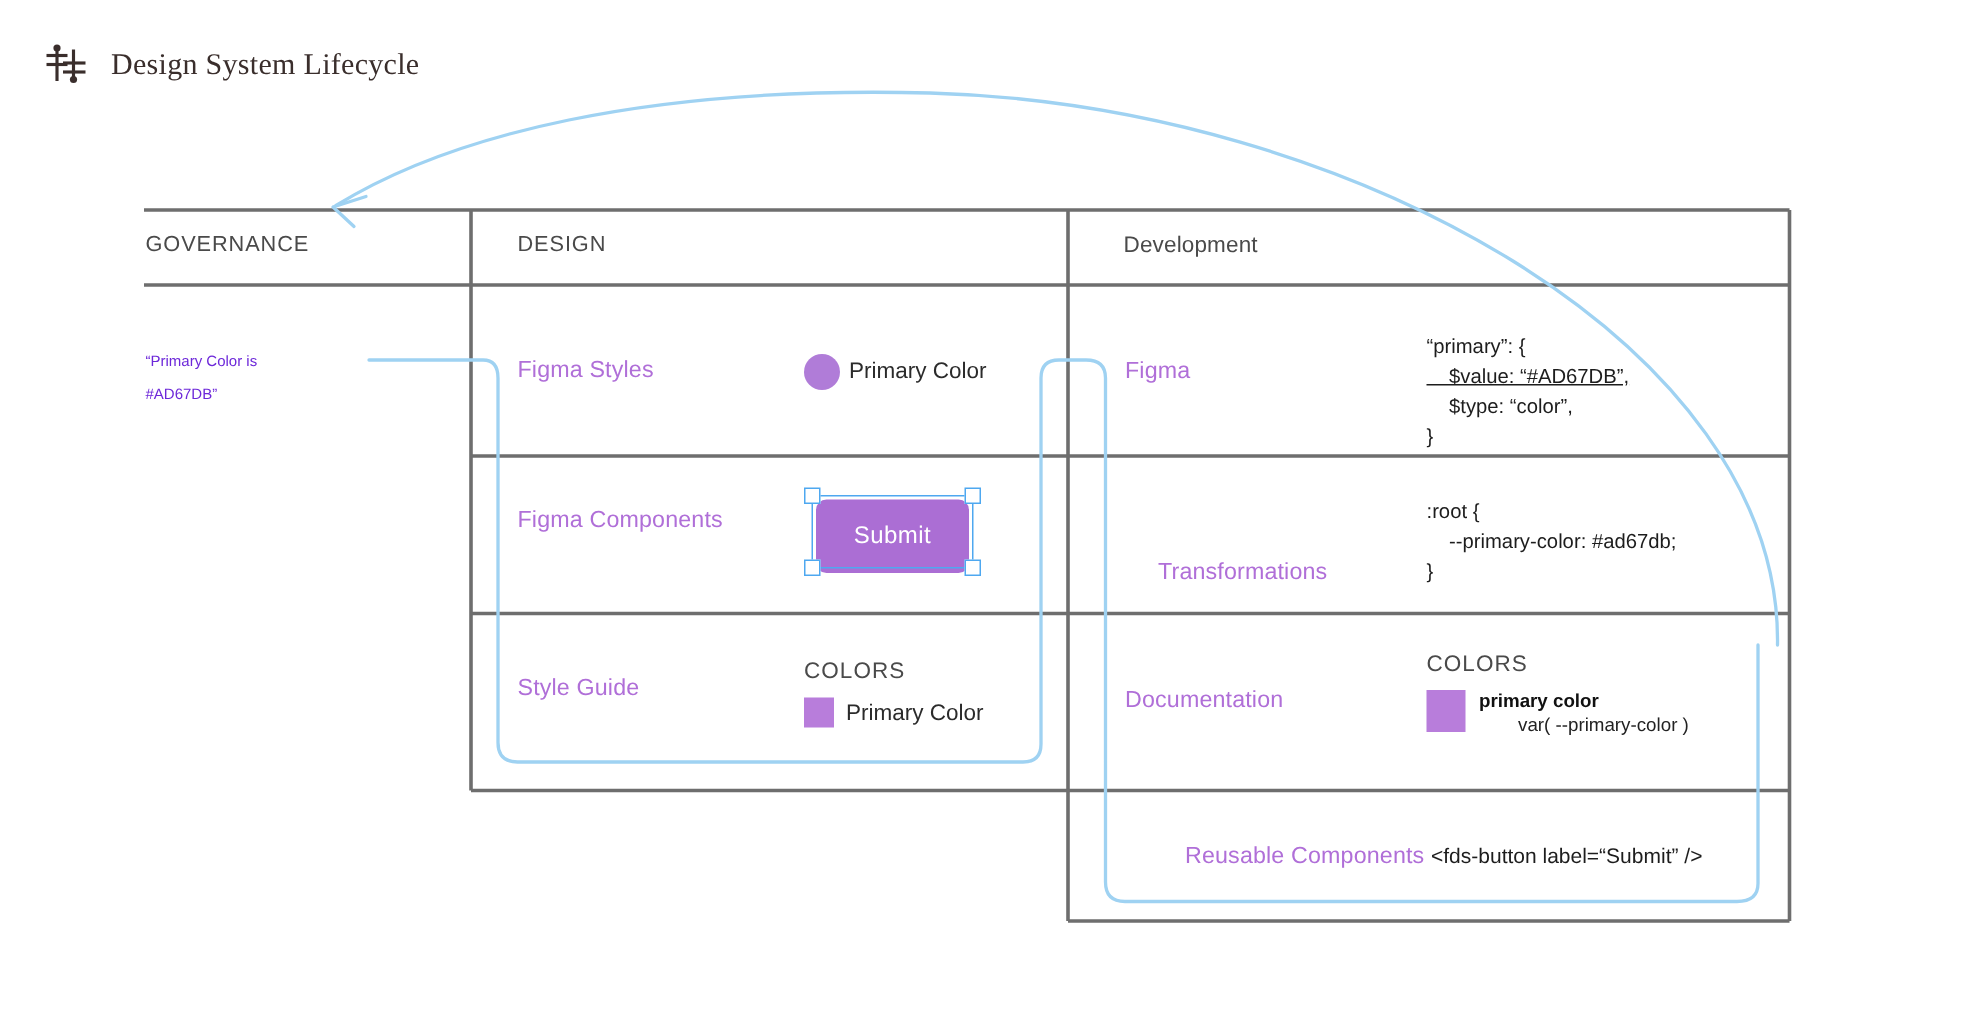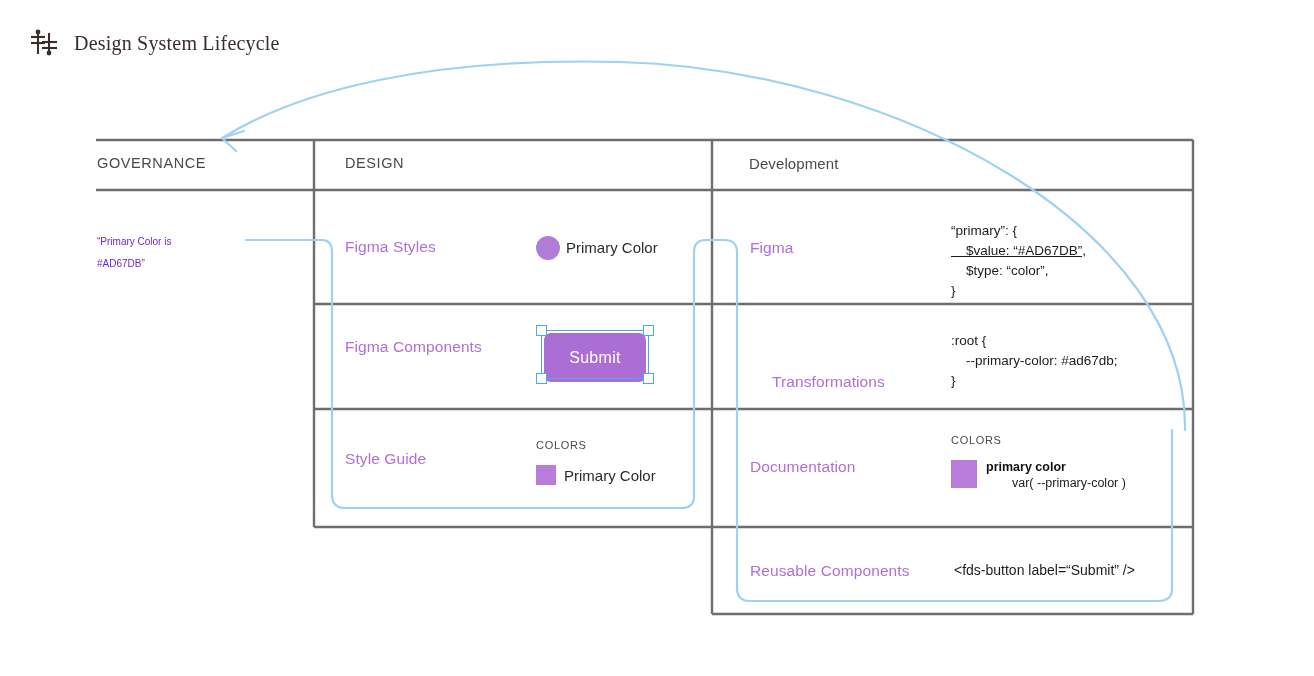--- a/index.html
+++ b/index.html
@@ -21,21 +21,21 @@
   
   #overlay{position:absolute;left:0;top:0;width:1314px;height:676px;pointer-events:none;}
 
   
   .lbl{position:absolute;white-space:pre;}
   .col-head{font-size:14.5px;color:#4a4a4a;letter-spacing:.6px;text-align:right;}
   .row-label{font-size:15.5px;color:#b06fd8;letter-spacing:.1px;}
   .gov-quote{font-size:10px;color:#6d28d9;line-height:22px;}
   .code{font-size:13.5px;color:#1d1d1d;line-height:20px;font-family:"Liberation Sans", sans-serif;}
   .swatch-label{font-size:15px;color:#2b2b2b;}
-  .colors-head{font-size:11px;color:#4a4a4a;letter-spacing:.7px;}
+  .colors-head{font-size:15px;color:#4a4a4a;letter-spacing:.7px;}
   .doc-name{font-size:12.5px;color:#111;font-weight:bold;line-height:15px;}
   .doc-var{font-size:12.5px;color:#222;line-height:16px;}
   .inline-code{font-size:14px;color:#1d1d1d;}
 
   .circle-swatch{position:absolute;width:24px;height:24px;border-radius:50%;}
   .square-swatch{position:absolute;width:20px;height:20px;}
 
   
   .fig-btn{
     position:absolute;border-radius:7px;display:flex;align-items:center;justify-content:center;
@@ -113,21 +113,21 @@
   <div class="handle" style="left:536px;top:373px;"></div>
   <div class="handle" style="left:643px;top:373px;"></div>
 
   <div class="lbl colors-head" style="left:536px;top:439px;">COLORS</div>
   <div class="square-swatch" style="left:536px;top:465px;background:#b87ddb;"></div>
   <div class="lbl swatch-label" style="left:564px;top:467px;">Primary Color</div>
 
   <div class="lbl row-label" style="left:750px;top:239px;">Figma</div>
   <div class="lbl row-label" style="left:772px;top:341px;margin-top:32px;">Transformations</div>
   <div class="lbl row-label" style="left:750px;top:458px;">Documentation</div>
-  <div class="lbl row-label" style="left:750px;top:562px;">Reusable Components</div>
+  <div class="lbl row-label" style="left:790px;top:562px;">Reusable Components</div>
 
   <div class="lbl code" style="left:951px;top:221px;text-align:right;">“primary”: {</div>
   <div class="lbl code" style="left:951px;top:241px;text-decoration:underline;">    $value: “#AD67DB”,</div>
   <div class="lbl code" style="left:951px;top:261px;">    $type: “color”,</div>
   <div class="lbl code" style="left:951px;top:281px;">}</div>
 
   <div class="lbl code" style="left:951px;top:331px;">:root {</div>
   <div class="lbl code" style="left:951px;top:351px;">    --primary-color: #ad67db;</div>
   <div class="lbl code" style="left:951px;top:371px;">}</div>
 

